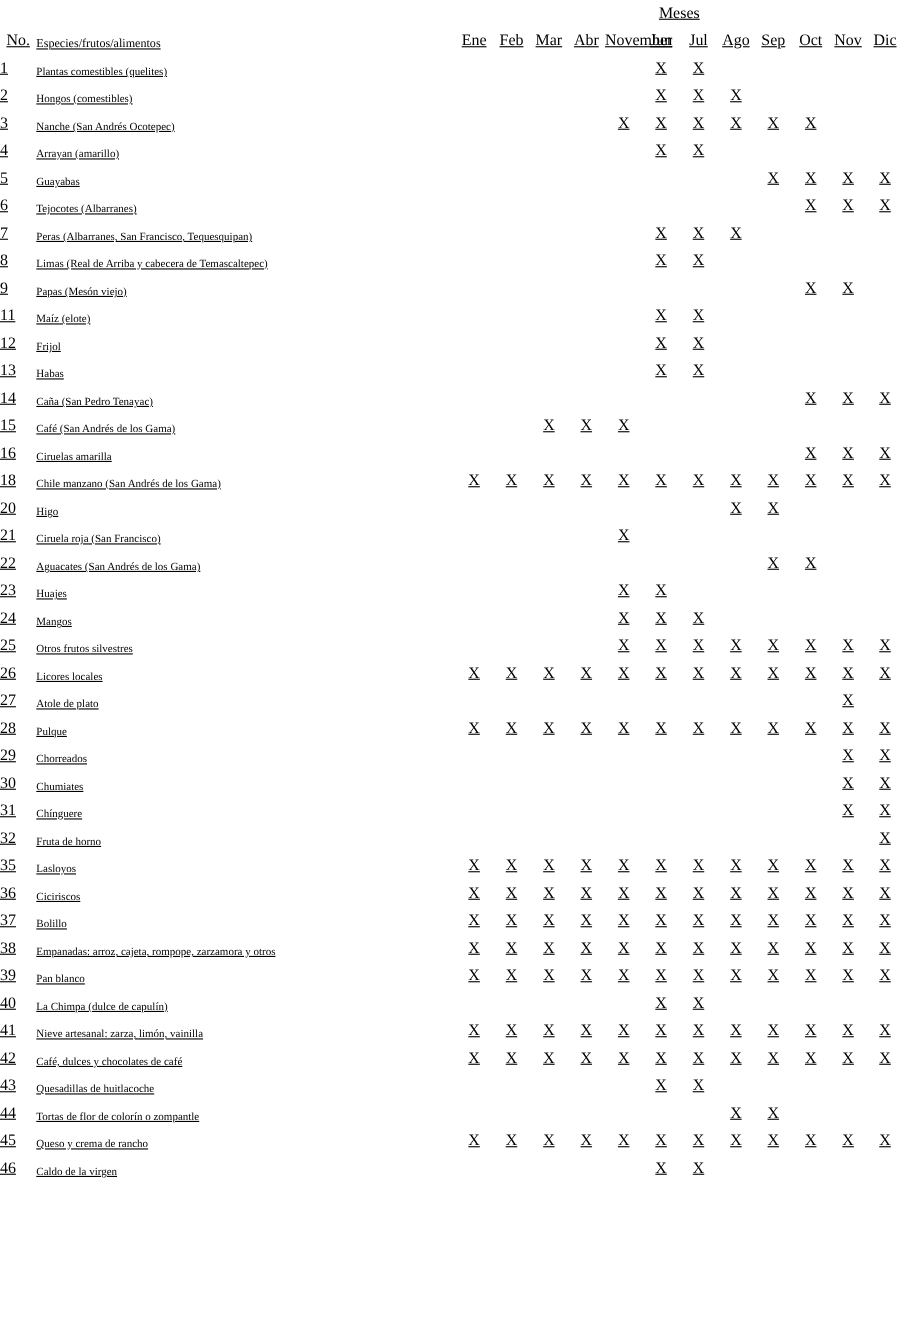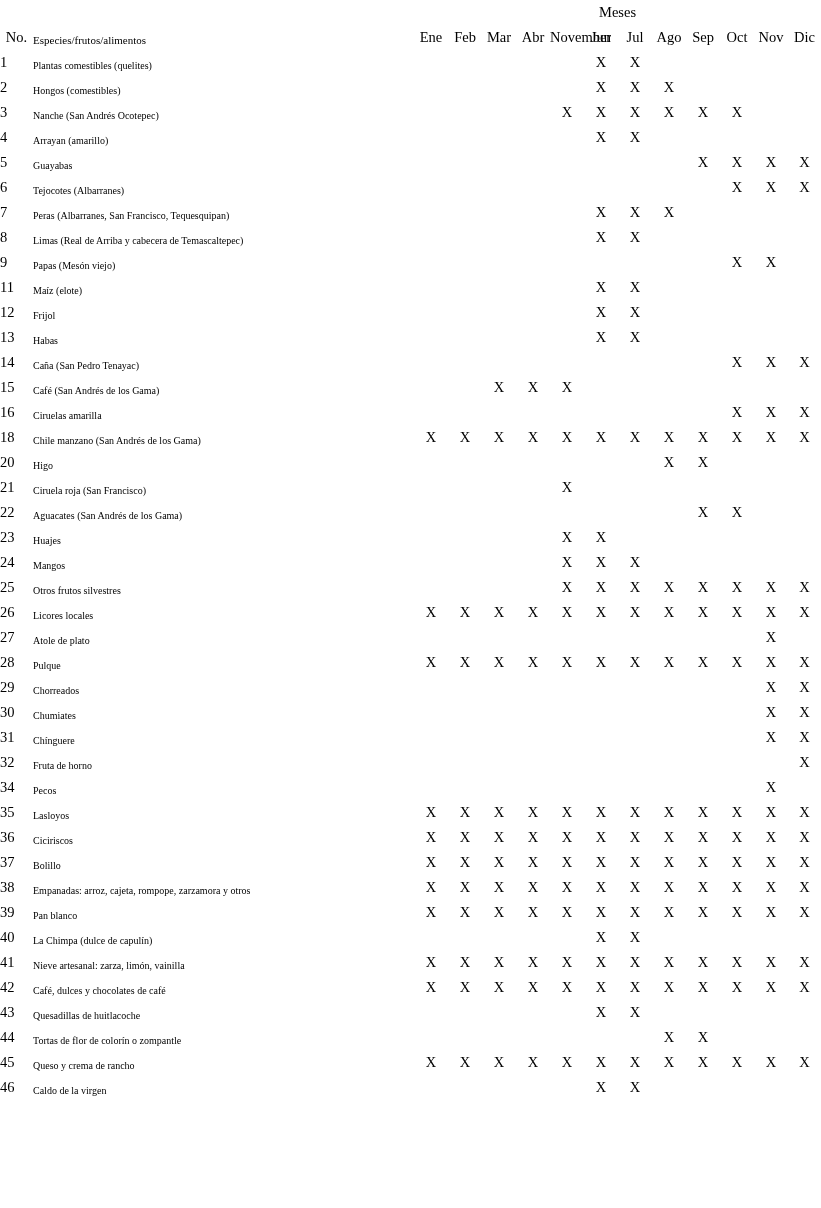--- a/index.html
+++ b/index.html
@@ -13,20 +13,21 @@
     font-family: "Liberation Serif", "DejaVu Serif", serif;
     color: #000000;
     overflow: hidden;
   }
   #sheet {
     position: relative;
     width: 685px;
     height: 1208px;
     box-sizing: border-box;
     padding: 0;
+    text-decoration: underline;
   }
   table.tbl {
     border-collapse: collapse;
     width: 821px;
     table-layout: fixed;
     font-size: 14.5px;
   }
   table.tbl td, table.tbl th {
     padding: 0;
     margin: 0;
@@ -594,36 +595,20 @@
           <td class="cell-mark"></td>
           <td class="cell-mark"></td>
           <td class="cell-mark"></td>
           <td class="cell-mark"></td>
           <td class="cell-mark"></td>
           <td class="cell-mark"></td>
           <td class="cell-mark"></td>
           <td class="cell-mark">X</td>
         </tr>
         <tr>
-          <td class="row-no">34</td>
-          <td class="row-name">Pecos</td>
-          <td class="cell-mark"></td>
-          <td class="cell-mark"></td>
-          <td class="cell-mark"></td>
-          <td class="cell-mark"></td>
-          <td class="cell-mark"></td>
-          <td class="cell-mark"></td>
-          <td class="cell-mark"></td>
-          <td class="cell-mark"></td>
-          <td class="cell-mark"></td>
-          <td class="cell-mark"></td>
-          <td class="cell-mark">X</td>
-          <td class="cell-mark"></td>
-        </tr>
-        <tr>
           <td class="row-no">35</td>
           <td class="row-name">Lasloyos</td>
           <td class="cell-mark">X</td>
           <td class="cell-mark">X</td>
           <td class="cell-mark">X</td>
           <td class="cell-mark">X</td>
           <td class="cell-mark">X</td>
           <td class="cell-mark">X</td>
           <td class="cell-mark">X</td>
           <td class="cell-mark">X</td>

